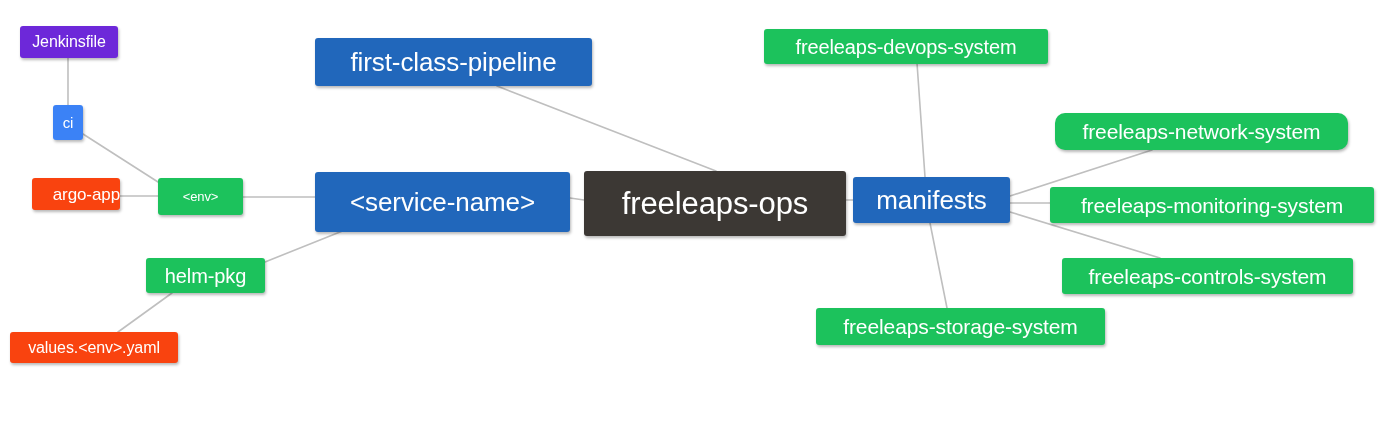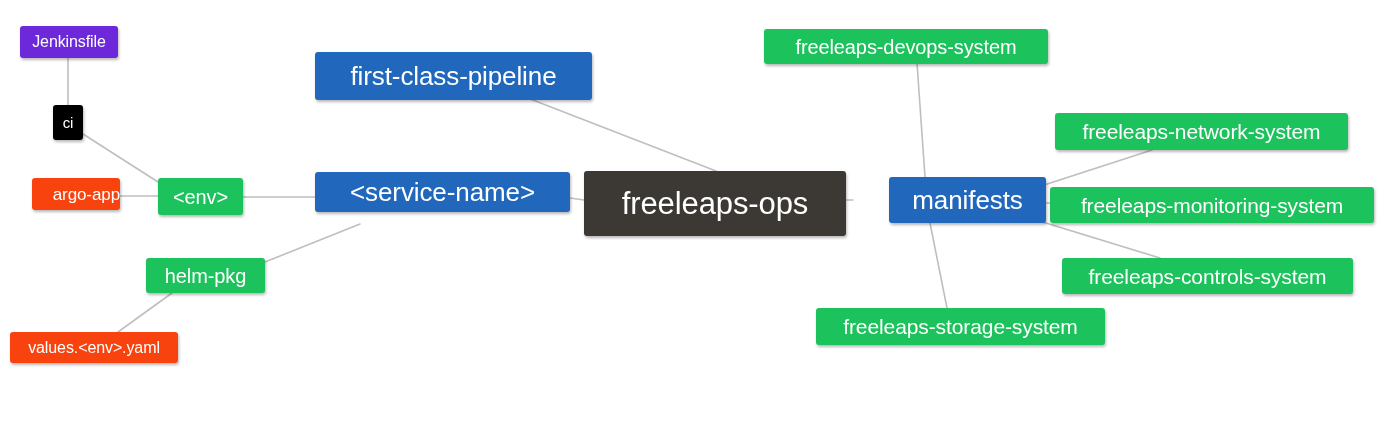--- a/index.html
+++ b/index.html
@@ -63,51 +63,51 @@
       <line x1="925" y1="177" x2="917" y2="63" stroke="#bfbfbf" stroke-width="1.6" stroke-linecap="round"></line>
       <line x1="1010" y1="196" x2="1152" y2="150" stroke="#bfbfbf" stroke-width="1.6" stroke-linecap="round"></line>
       <line x1="1010" y1="203" x2="1050" y2="203" stroke="#bfbfbf" stroke-width="1.6" stroke-linecap="round"></line>
       <line x1="1010" y1="212" x2="1160" y2="258" stroke="#bfbfbf" stroke-width="1.6" stroke-linecap="round"></line>
       <line x1="930" y1="223" x2="947" y2="308" stroke="#bfbfbf" stroke-width="1.6" stroke-linecap="round"></line>
     </svg>
   <div id="node-layer">
       <div class="node" style="left: 584px; top: 171px; width: 262px; height: 65px; background: rgb(60, 56, 52); font-size: 31px;">
         <span class="node-label">freeleaps-ops</span>
       </div>
-      <div class="node" style="left: 315px; top: 172px; width: 255px; height: 40px; background: rgb(33, 103, 187); font-size: 26px;">
+      <div class="node" style="left: 315px; top: 172px; width: 255px; height: 60px; background: rgb(33, 103, 187); font-size: 26px;">
         <span class="node-label">&lt;service-name&gt;</span>
       </div>
-      <div class="node" style="left: 853px; top: 177px; width: 157px; height: 46px; background: rgb(33, 103, 187); font-size: 26px; margin-left: 36px;">
+      <div class="node" style="left: 853px; top: 177px; width: 157px; height: 46px; background: rgb(33, 103, 187); font-size: 26px;">
         <span class="node-label">manifests</span>
       </div>
-      <div class="node" style="left: 315px; top: 38px; width: 277px; height: 48px; background: rgb(33, 103, 187); font-size: 26px; margin-top: 14px;">
+      <div class="node" style="left: 315px; top: 38px; width: 277px; height: 48px; background: rgb(33, 103, 187); font-size: 26px;">
         <span class="node-label">first-class-pipeline</span>
       </div>
-      <div class="node" style="left: 158px; top: 178px; width: 85px; height: 37px; background: rgb(28, 194, 92); font-size: 20px;">
+      <div class="node" style="left: 158px; top: 178px; width: 85px; height: 37px; background: rgb(28, 194, 92); font-size: 13px;">
         <span class="node-label">&lt;env&gt;</span>
       </div>
       <div class="node" style="left: 146px; top: 258px; width: 119px; height: 35px; background: rgb(28, 194, 92); font-size: 20px;">
         <span class="node-label">helm-pkg</span>
       </div>
-      <div class="node" style="left: 53px; top: 105px; width: 30px; height: 35px; background: #000000; font-size: 15px;">
+      <div class="node" style="left: 53px; top: 105px; width: 30px; height: 35px; background: #3b82f6; font-size: 15px;">
         <span class="node-label">ci</span>
       </div>
       <div class="node" style="left: 32px; top: 178px; width: 88px; height: 32px; background: rgb(249, 67, 15); font-size: 17px; justify-content: flex-end;">
         <span class="node-label">argo-app</span>
       </div>
       <div class="node" style="left: 10px; top: 332px; width: 168px; height: 31px; background: rgb(249, 67, 15); font-size: 16px; justify-content: center;">
         <span class="node-label">values.&lt;env&gt;.yaml</span>
       </div>
       <div class="node" style="left: 20px; top: 26px; width: 98px; height: 32px; background: #6d28d9; font-size: 16px;">
         <span class="node-label">Jenkinsfile</span>
       </div>
       <div class="node" style="left: 764px; top: 29px; width: 284px; height: 35px; background: rgb(28, 194, 92); font-size: 20px;">
         <span class="node-label">freeleaps-devops-system</span>
       </div>
-      <div class="node" style="left: 1055px; top: 113px; width: 293px; height: 37px; background: rgb(28, 194, 92); font-size: 21px;">
+      <div class="node" style="left: 1055px; top: 113px; width: 293px; height: 37px; background: rgb(28, 194, 92); font-size: 21px; border-radius: 10px;">
         <span class="node-label">freeleaps-network-system</span>
       </div>
       <div class="node" style="left: 1050px; top: 187px; width: 324px; height: 36px; background: rgb(28, 194, 92); font-size: 21px;">
         <span class="node-label">freeleaps-monitoring-system</span>
       </div>
       <div class="node" style="left: 1062px; top: 258px; width: 291px; height: 36px; background: rgb(28, 194, 92); font-size: 21px;">
         <span class="node-label">freeleaps-controls-system</span>
       </div>
       <div class="node" style="left: 816px; top: 308px; width: 289px; height: 37px; background: rgb(28, 194, 92); font-size: 21px;">
         <span class="node-label">freeleaps-storage-system</span>

